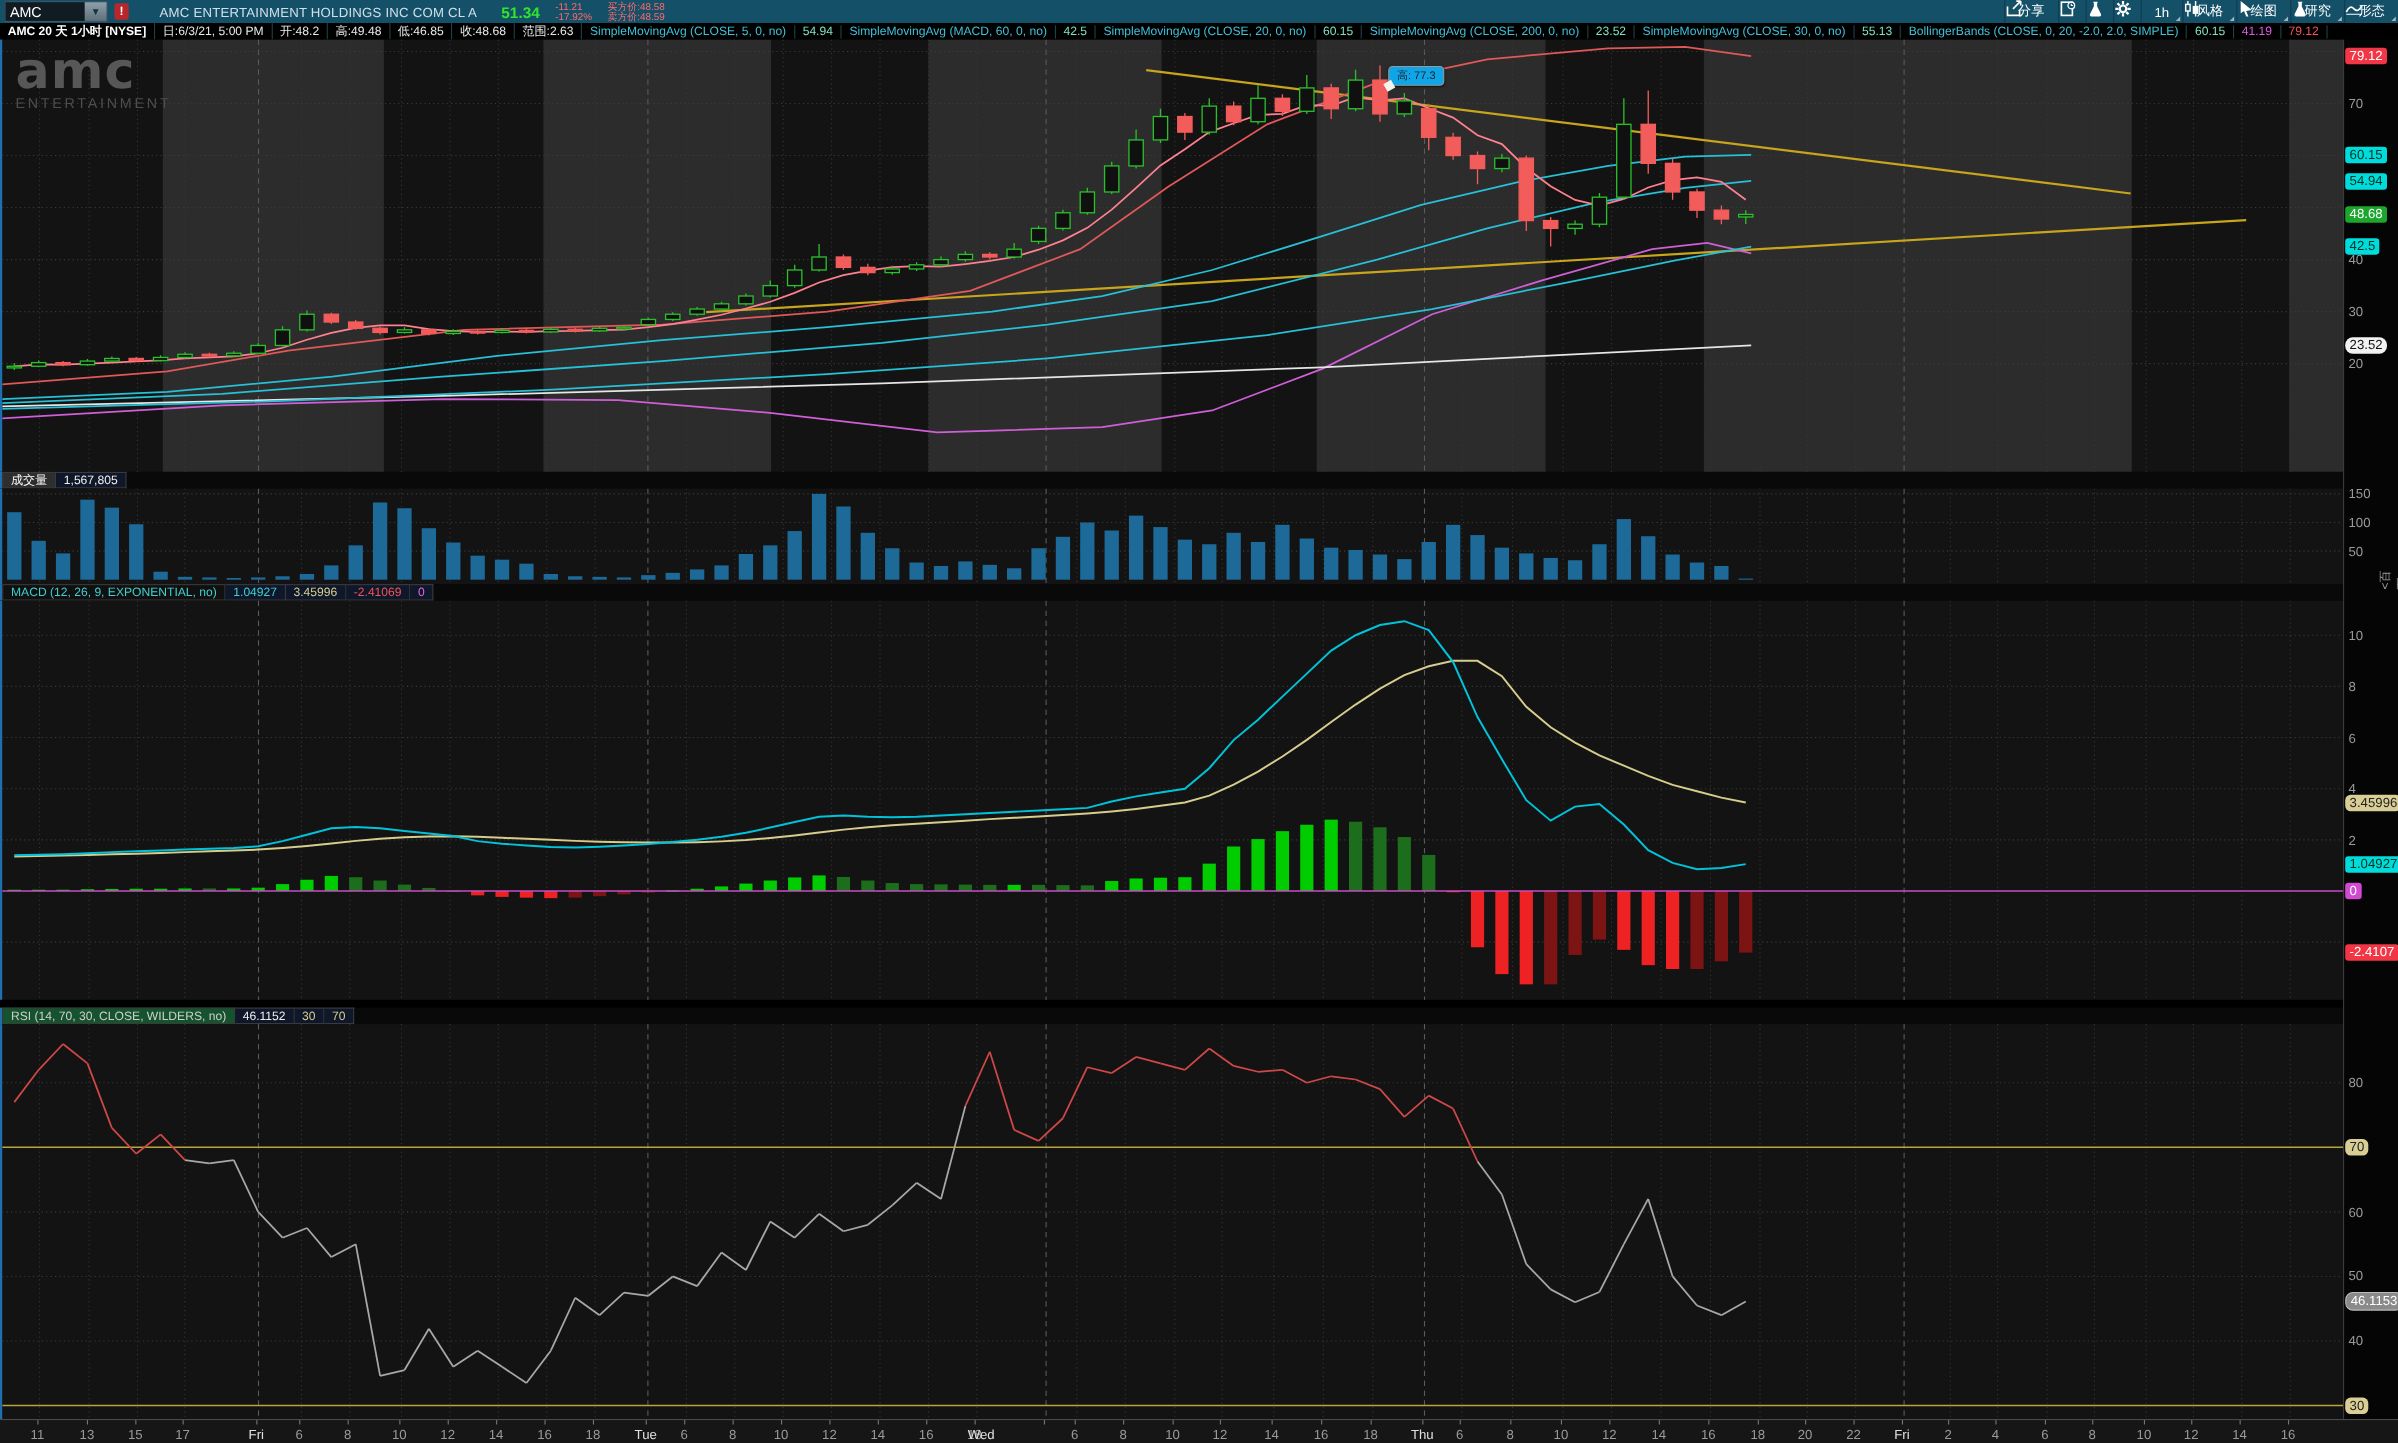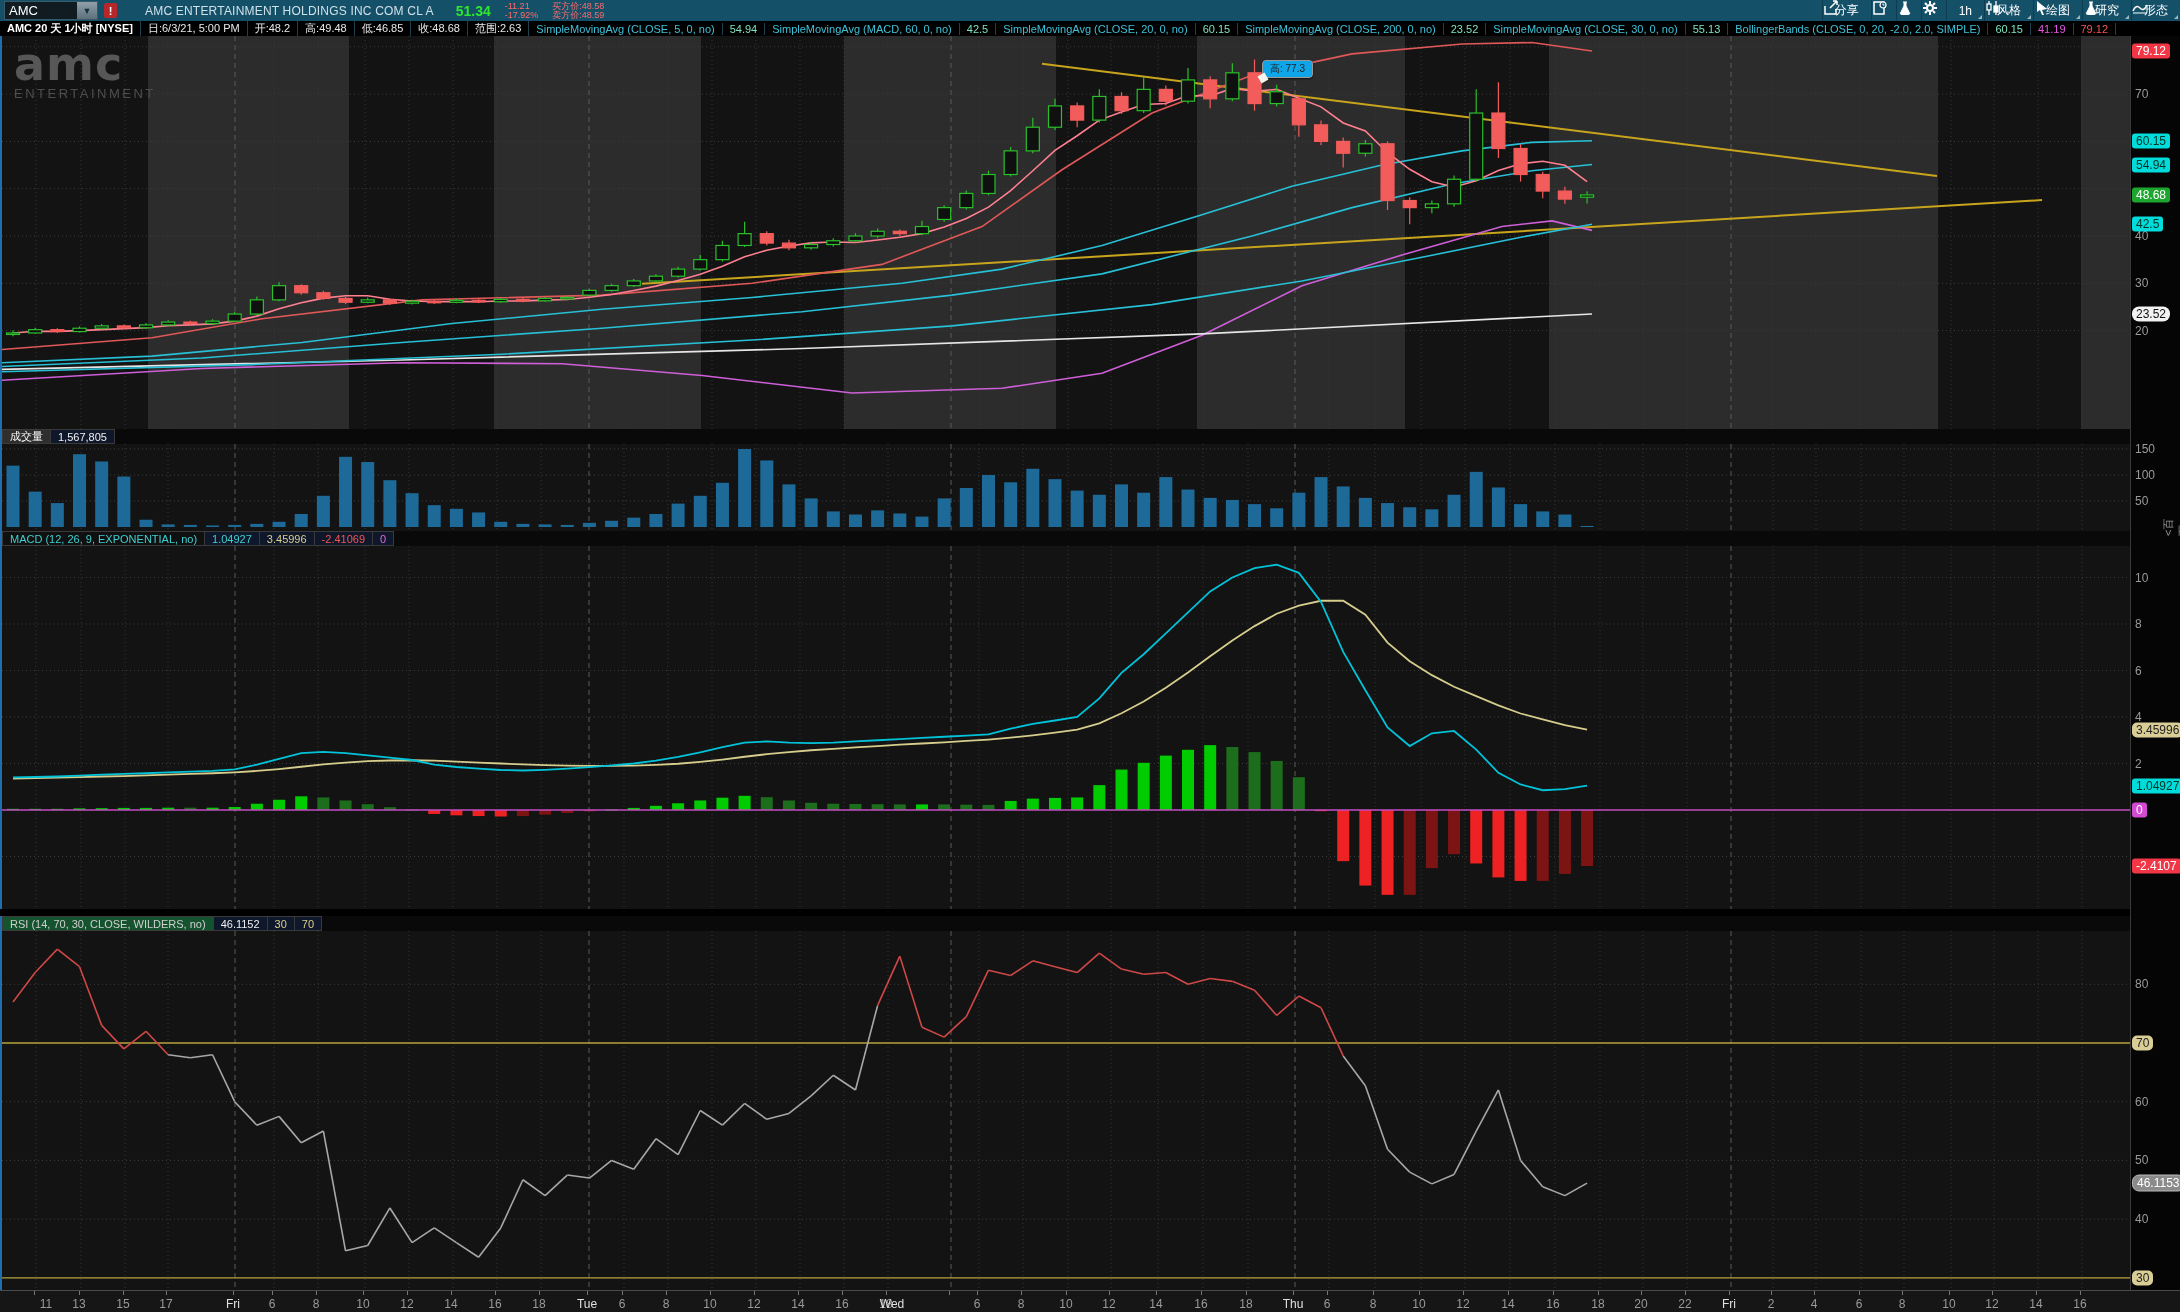--- a/index.html
+++ b/index.html
@@ -855,21 +855,21 @@
       <div class="tick" style="top: 1124.4px;">50</div>
       <div class="tick" style="top: 1183.1px;">40</div>
       <div class="bdg b-tan" style="top: 1007px;">70</div>
       <div class="bdg b-gray" style="top: 1147.2px;">46.1153</div>
       <div class="bdg b-tan" style="top: 1241.8px;">30</div>
       <div id="muLabel" style="top: 500.2px;">&lt;百万&gt;</div>
     </div>
 
   <div id="timeaxis">
       <div class="ttick" style="left: 34px;"></div>
-      <div class="tlabel" style="left: 46px;">11</div>
+      <div class="tlabel" style="left: 34px;">11</div>
       <div class="ttick" style="left: 79px;"></div>
       <div class="tlabel" style="left: 79px;">13</div>
       <div class="ttick" style="left: 123px;"></div>
       <div class="tlabel" style="left: 123px;">15</div>
       <div class="ttick" style="left: 166px;"></div>
       <div class="tlabel" style="left: 166px;">17</div>
       <div class="ttick" style="left: 233px;"></div>
       <div class="tlabel day" style="left: 233px;">Fri</div>
       <div class="ttick" style="left: 272px;"></div>
       <div class="tlabel" style="left: 272px;">6</div>

